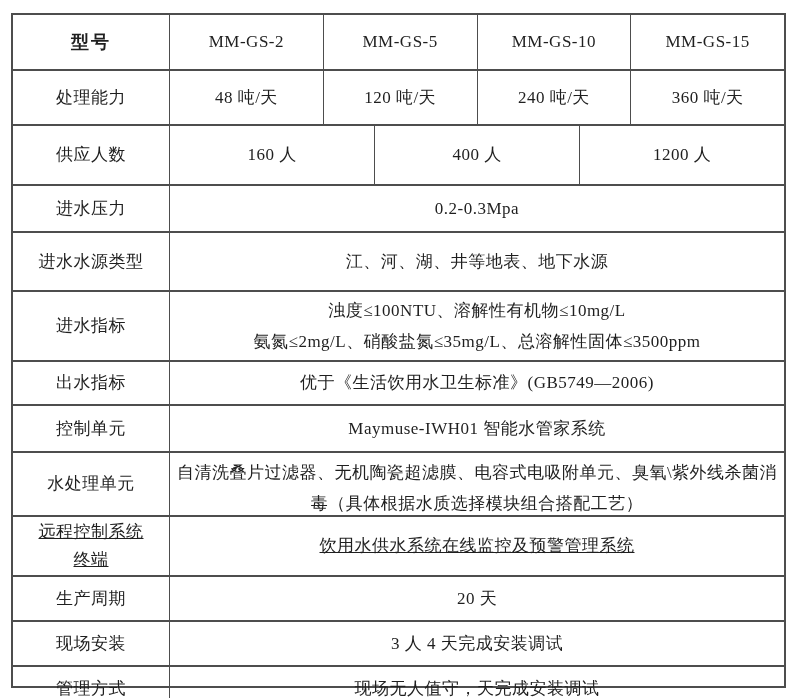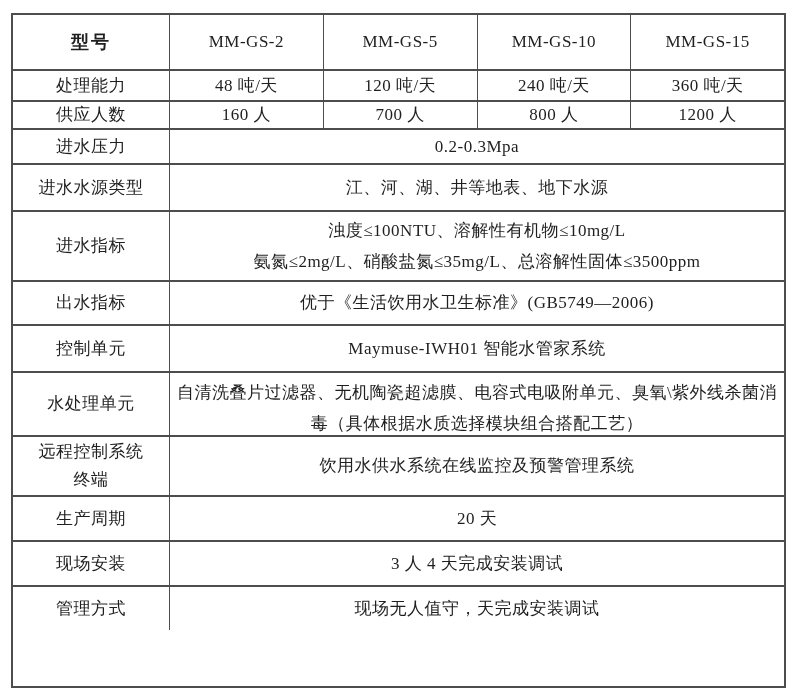--- a/index.html
+++ b/index.html
@@ -48,29 +48,29 @@
   }
   .cell:first-child { border-left: none; }
   .label-cell { flex: 0 0 156px; width: 156px; }
   .data-cell  { flex: 1 1 0; }
   .wide-cell  { flex: 1 1 0; flex-direction: column; justify-content: center; }
   .header-label { font-weight: bold; font-size: 18px; letter-spacing: 2px; }
   .narrow-label { max-width: 112px; }
   .multiline { line-height: 31px; }
   
   .h1  { height: 56px; }
-  .h2  { height: 31px; justify-content: center; }
-  .h3  { height: 28px; }
-  .h4  { height: 35px; }
-  .h5  { height: 47px; }
+  .h2  { height: 55px; justify-content: center; }
+  .h3  { height: 60px; }
+  .h4  { height: 47px; }
+  .h5  { height: 59px; }
   .h6  { height: 70px; }
   .h7  { height: 44px; }
   .h8  { height: 47px; }
   .h9  { height: 64px; }
-  .h10 { height: 60px; }
+  .h10 { height: 60px; text-decoration: underline; }
   .h11 { height: 45px; }
   .h12 { height: 45px; }
   .h13 { height: 43px; }
 </style>
 </head>
 <body>
 
 <div class="spec-table">
 
   <div class="row h1">
@@ -85,22 +85,21 @@
     <div class="cell label-cell">处理能力</div>
     <div class="cell data-cell">48 吨/天</div>
     <div class="cell data-cell">120 吨/天</div>
     <div class="cell data-cell">240 吨/天</div>
     <div class="cell data-cell">360 吨/天</div>
   </div>
 
   <div class="row h3">
     <div class="cell label-cell">供应人数</div>
     <div class="cell data-cell">160 人</div>
-    <div class="cell data-cell">700 人</div>
-    <div class="cell data-cell">800 人</div>
+    <div class="cell data-cell">400 人</div>
     <div class="cell data-cell">1200 人</div>
   </div>
 
   <div class="row h4">
     <div class="cell label-cell">进水压力</div>
     <div class="cell wide-cell">0.2-0.3Mpa</div>
   </div>
 
   <div class="row h5">
     <div class="cell label-cell">进水水源类型</div>

